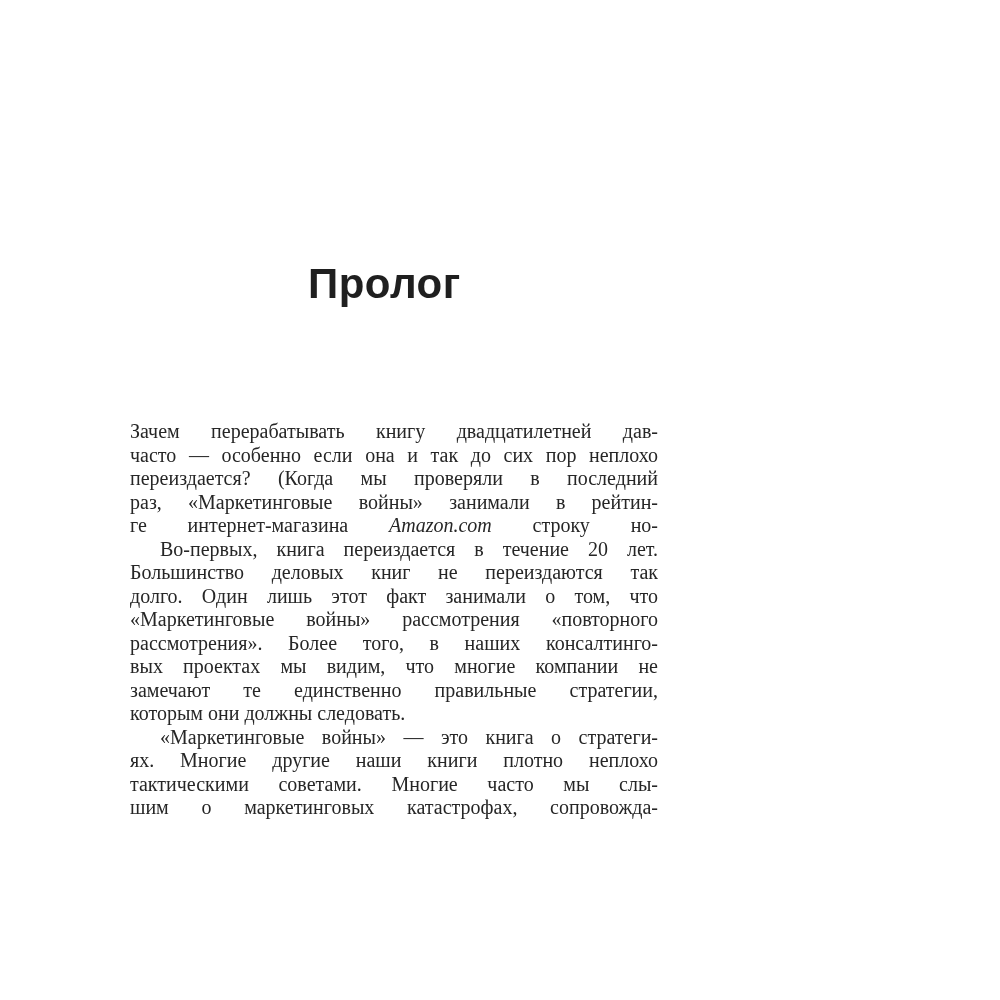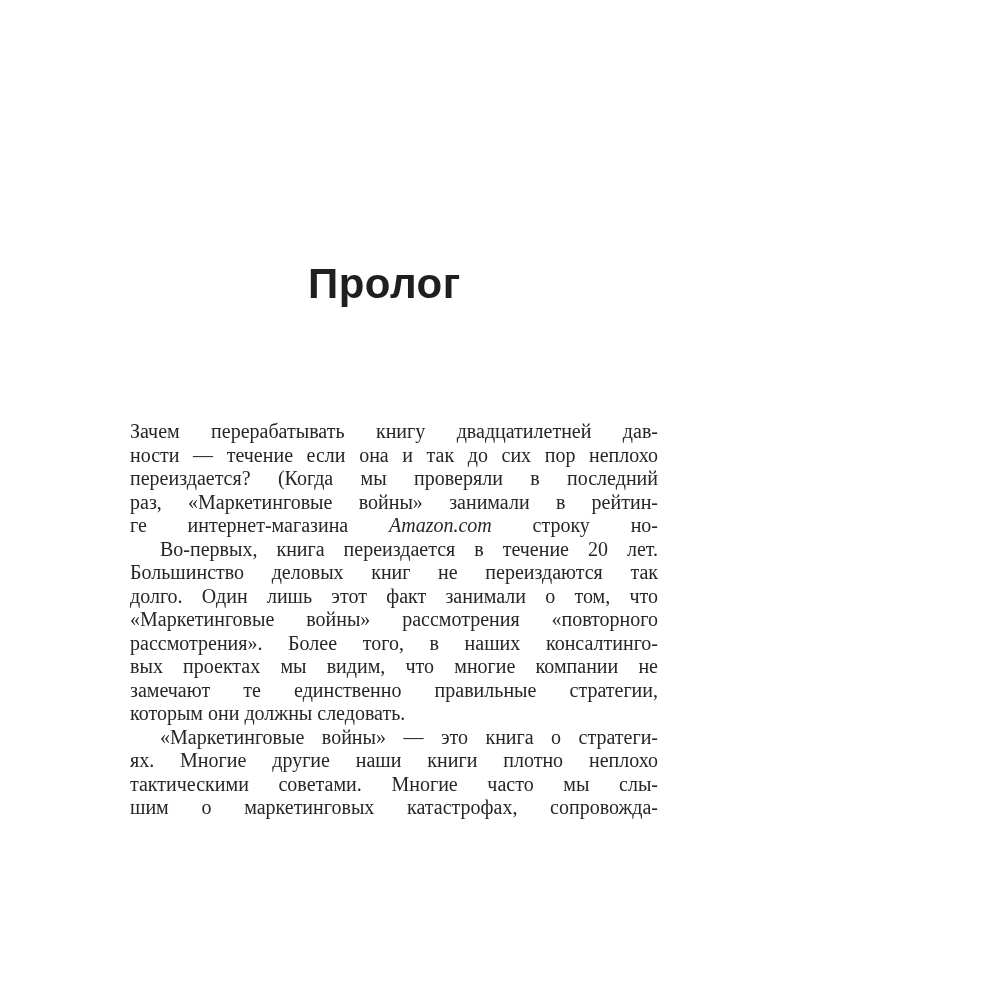--- a/index.html
+++ b/index.html
@@ -55,21 +55,21 @@
     font-style: italic;
   }
 </style>
 </head>
 <body>
 
 <div class="page">
   <h1 class="heading">Пролог</h1>
   <div class="body-text">
       <div class="line"><span>Зачем перерабатывать книгу двадцатилетней дав-</span></div>
-      <div class="line"><span>ности — течение если она и так до сих пор неплохо</span></div>
+      <div class="line"><span>часто — особенно если она и так до сих пор неплохо</span></div>
       <div class="line"><span>переиздается? (Когда мы проверяли в последний</span></div>
       <div class="line"><span>раз, «Маркетинговые войны» занимали в рейтин-</span></div>
       <div class="line"><span>ге интернет-магазина </span><span class="it">Amazon.com</span><span> строку но-</span></div>
       <div class="line indent"><span>Во-первых, книга переиздается в течение 20 лет.</span></div>
       <div class="line"><span>Большинство деловых книг не переиздаются так</span></div>
       <div class="line"><span>долго. Один лишь этот факт занимали о том, что</span></div>
       <div class="line"><span>«Маркетинговые войны» рассмотрения «повторного</span></div>
       <div class="line"><span>рассмотрения». Более того, в наших консалтинго-</span></div>
       <div class="line"><span>вых проектах мы видим, что многие компании не</span></div>
       <div class="line"><span>замечают те единственно правильные стратегии,</span></div>

